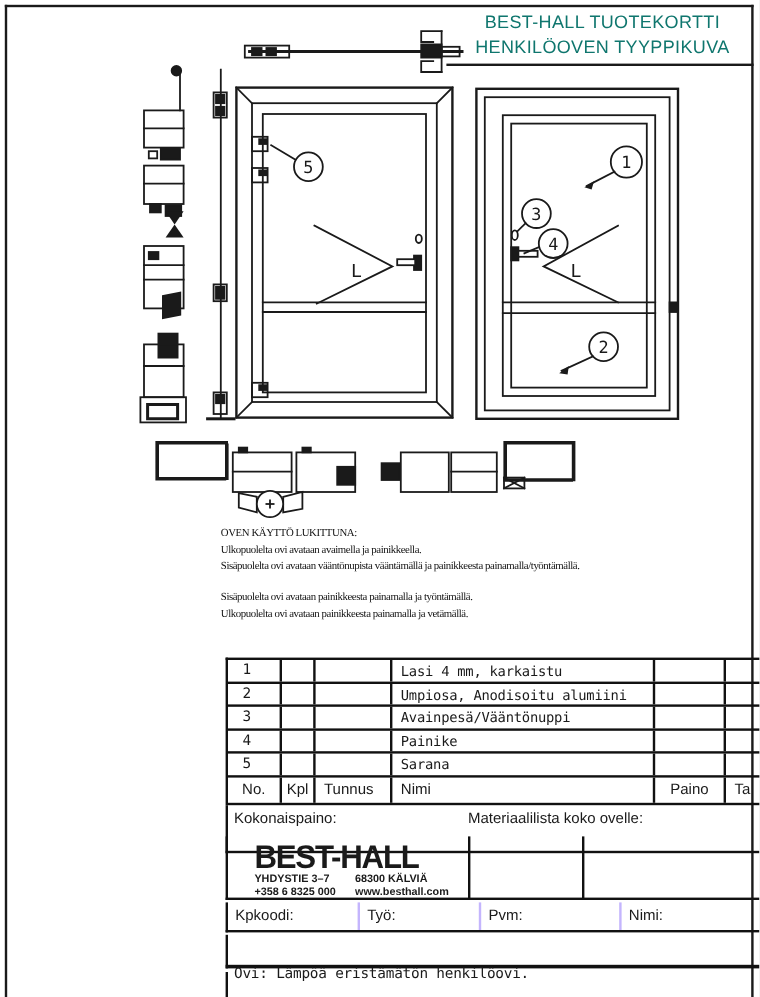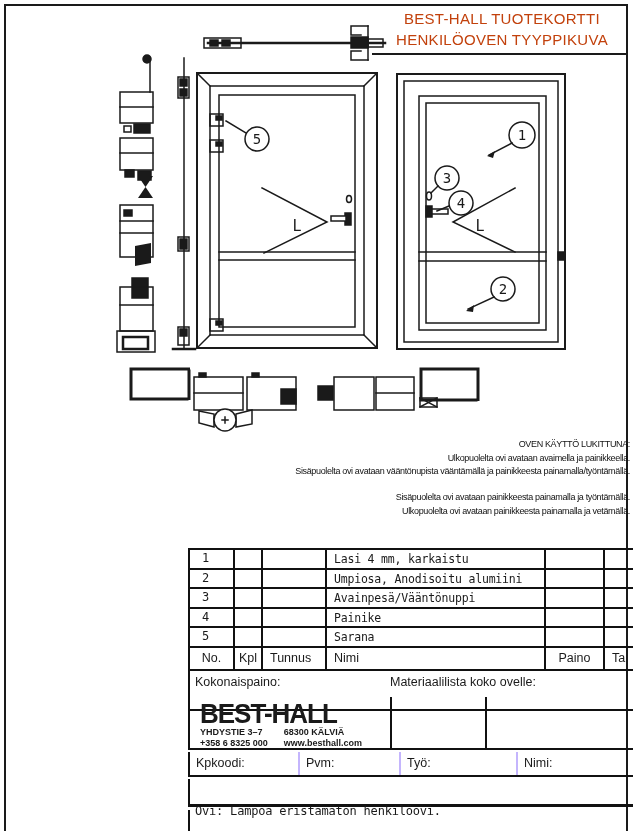--- a/index.html
+++ b/index.html
@@ -1,42 +1,42 @@
 <!DOCTYPE html>
 <html><head>
 <meta charset="utf-8">
 <style>
   html,body{margin:0;padding:0;background:#e8e8e8;}
   .page{position:relative;width:633px;height:831px;background:#ffffff;overflow:hidden;
         font-family:"Liberation Sans",sans-serif;color:#1a1a1a;}
   .borderline{position:absolute;background:#1a1a1a;}
   
   .hdr{position:absolute;top:8px;left:378px;width:248px;text-align:center;
-       font-size:15px;line-height:21px;letter-spacing:.3px;color:#c2410c;}
+       font-size:15px;line-height:21px;letter-spacing:.3px;color:#0f766e;}
   
-  .note{position:absolute;left:184px;width:446px;font-family:Liberation Sans, sans-serif;
-        font-size:9px;letter-spacing:-0.35px;line-height:13.5px;color:#111;white-space:nowrap;text-align:right;}
+  .note{position:absolute;left:184px;width:446px;font-family:Liberation Serif, serif;
+        font-size:9px;letter-spacing:-0.35px;line-height:13.5px;color:#111;white-space:nowrap;}
   
   .ptable{position:absolute;left:188px;top:548px;width:445px;border-top:2px solid #111;border-left:2px solid #111;}
   .prow{display:grid;grid-template-columns:45px 28px 64px 219px 59px 1fr;border-bottom:2px solid #111;height:17.5px;}
   .prow.hd{height:21px;}
   .c{border-right:2px solid #111;overflow:hidden;white-space:nowrap;}
   .c.last{border-right:none;}
   .c.num{font-family:"DejaVu Sans Mono",monospace;font-size:12px;padding:1px 0 0 12px;}
   .c.nimi{font-family:"DejaVu Sans Mono",monospace;font-size:11.5px;letter-spacing:-0.2px;padding:2px 0 0 7px;}
   .hd .c{font-size:12.5px;padding-top:3px;}
   .hd .cc{text-align:center;padding-left:0;}
   .hd .cl{padding-left:7px;}
   
   .tb{position:absolute;left:188px;width:445px;border-left:2px solid #111;box-sizing:border-box;}
   .row-kok{top:671px;height:40px;border-bottom:2px solid #111;display:grid;grid-template-columns:195px 1fr;
            font-size:12.5px;}
   .row-kok span{padding:4px 0 0 5px;display:block;}
   .row-logo{top:697px;height:53px;border-bottom:2px solid #111;display:grid;grid-template-columns:202px 95px 1fr;}
-  .row-logo > div{border-right:2px solid #111;}
+  .row-logo > div{border-right:2px solid #111;margin-left:12px;}
   .row-logo > div.last{border-right:none;}
   .logo-wrap{padding:3px 0 0 10px;}
   .logo-main{font-size:26px;font-weight:bold;letter-spacing:-1px;line-height:26px;
              font-family:"Liberation Sans",sans-serif;transform:scaleY(1.05);transform-origin:left top;}
   .logo-addr{display:flex;gap:16px;font-size:9px;font-weight:bold;line-height:11px;margin-top:1px;letter-spacing:0;}
   .row-kpk{top:752px;height:25px;border-bottom:2px solid #111;display:grid;
            grid-template-columns:110px 101px 117px 1fr;font-size:12.5px;}
   .row-kpk > div{border-right:2px solid #c4b5fd;padding:4px 0 0 6px;}
   .row-kpk > div.last{border-right:none;}
   .row-empty{top:779px;height:28px;border-bottom:3px solid #111;}
@@ -293,22 +293,22 @@
           <div>www.besthall.com</div>
         </div>
       </div>
     </div>
     <div></div>
     <div class="last"></div>
   </div>
 
   <div class="tb row-kpk">
     <div>Kpkoodi:</div>
+    <div>Työ:</div>
     <div>Pvm:</div>
-    <div>Työ:</div>
     <div class="last">Nimi:</div>
   </div>
 
   <div class="tb row-empty"></div>
 
   <div class="tb row-ovi">
     <span>Ovi: Lämpöä eristämätön henkilöovi.</span>
   </div>
 
 </div>

